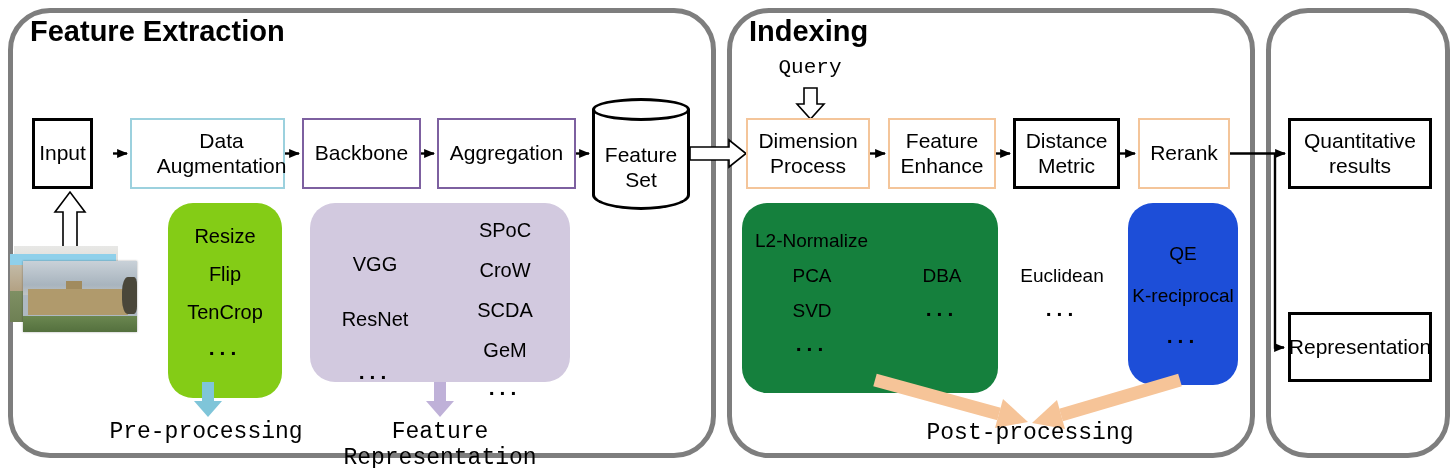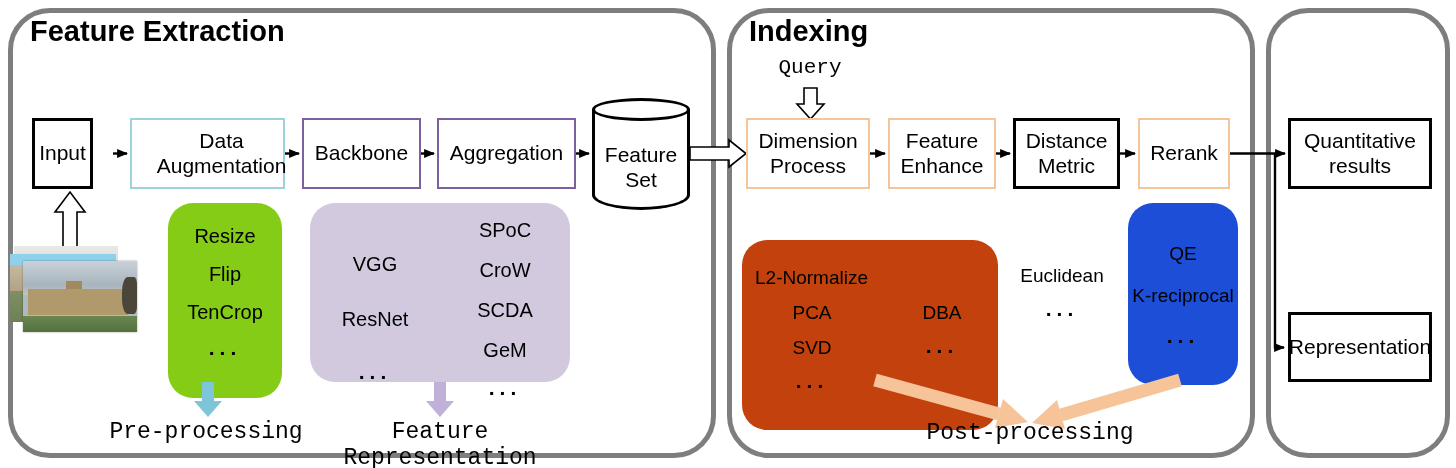--- a/index.html
+++ b/index.html
@@ -43,21 +43,21 @@
   #cylinder .cyl-body{position:absolute;left:0;right:0;top:11px;bottom:0;background:#fff;
     border:3px solid #000;border-top:none;border-radius:0 0 49px 49px / 0 0 15px 15px;box-sizing:border-box;}
   #cylinder .cyl-top{position:absolute;left:0;right:0;top:0;height:23px;background:#fff;
     border:3px solid #000;border-radius:50%;box-sizing:border-box;}
   #cylinder .cyl-label{position:absolute;left:0;right:0;top:26px;bottom:0;display:flex;
     align-items:center;justify-content:center;text-align:center;font-size:21px;line-height:1.2;}
   
   .blob{position:absolute;z-index:2;border-radius:25px;}
   #rect-pre{left:152px;top:203px;width:114px;height:195px;background:#84cc16;margin-left:16px;}
   #rect-rep{left:310px;top:203px;width:260px;height:179px;background:#D2C9DF;}
-  #rect-dimm{left:742px;top:203px;width:256px;height:190px;background:#c2410c;margin-top:37px;}
+  #rect-dimm{left:742px;top:203px;width:256px;height:190px;background:#15803d;}
   #rect-rrm{left:1128px;top:203px;width:110px;height:182px;background:#1d4ed8;}
   .vlist{display:flex;flex-direction:column;align-items:center;text-align:center;font-size:20px;}
   #rect-pre .vlist{padding-top:22px;gap:15px;}
   .rep-col{position:absolute;top:8px;width:50%;text-align:right;}
   #rep-left{left:0;padding-top:42px;gap:32px;}
   #rep-right{left:50%;padding-top:8px;gap:17px;}
   #dimm-header{position:absolute;left:13px;top:27px;font-size:19px;}
   .dimm-col{position:absolute;top:62px;gap:13px;font-size:19px;}
   #dimm-col1{left:18px;width:104px;}
   #dimm-col2{left:158px;width:84px;}

